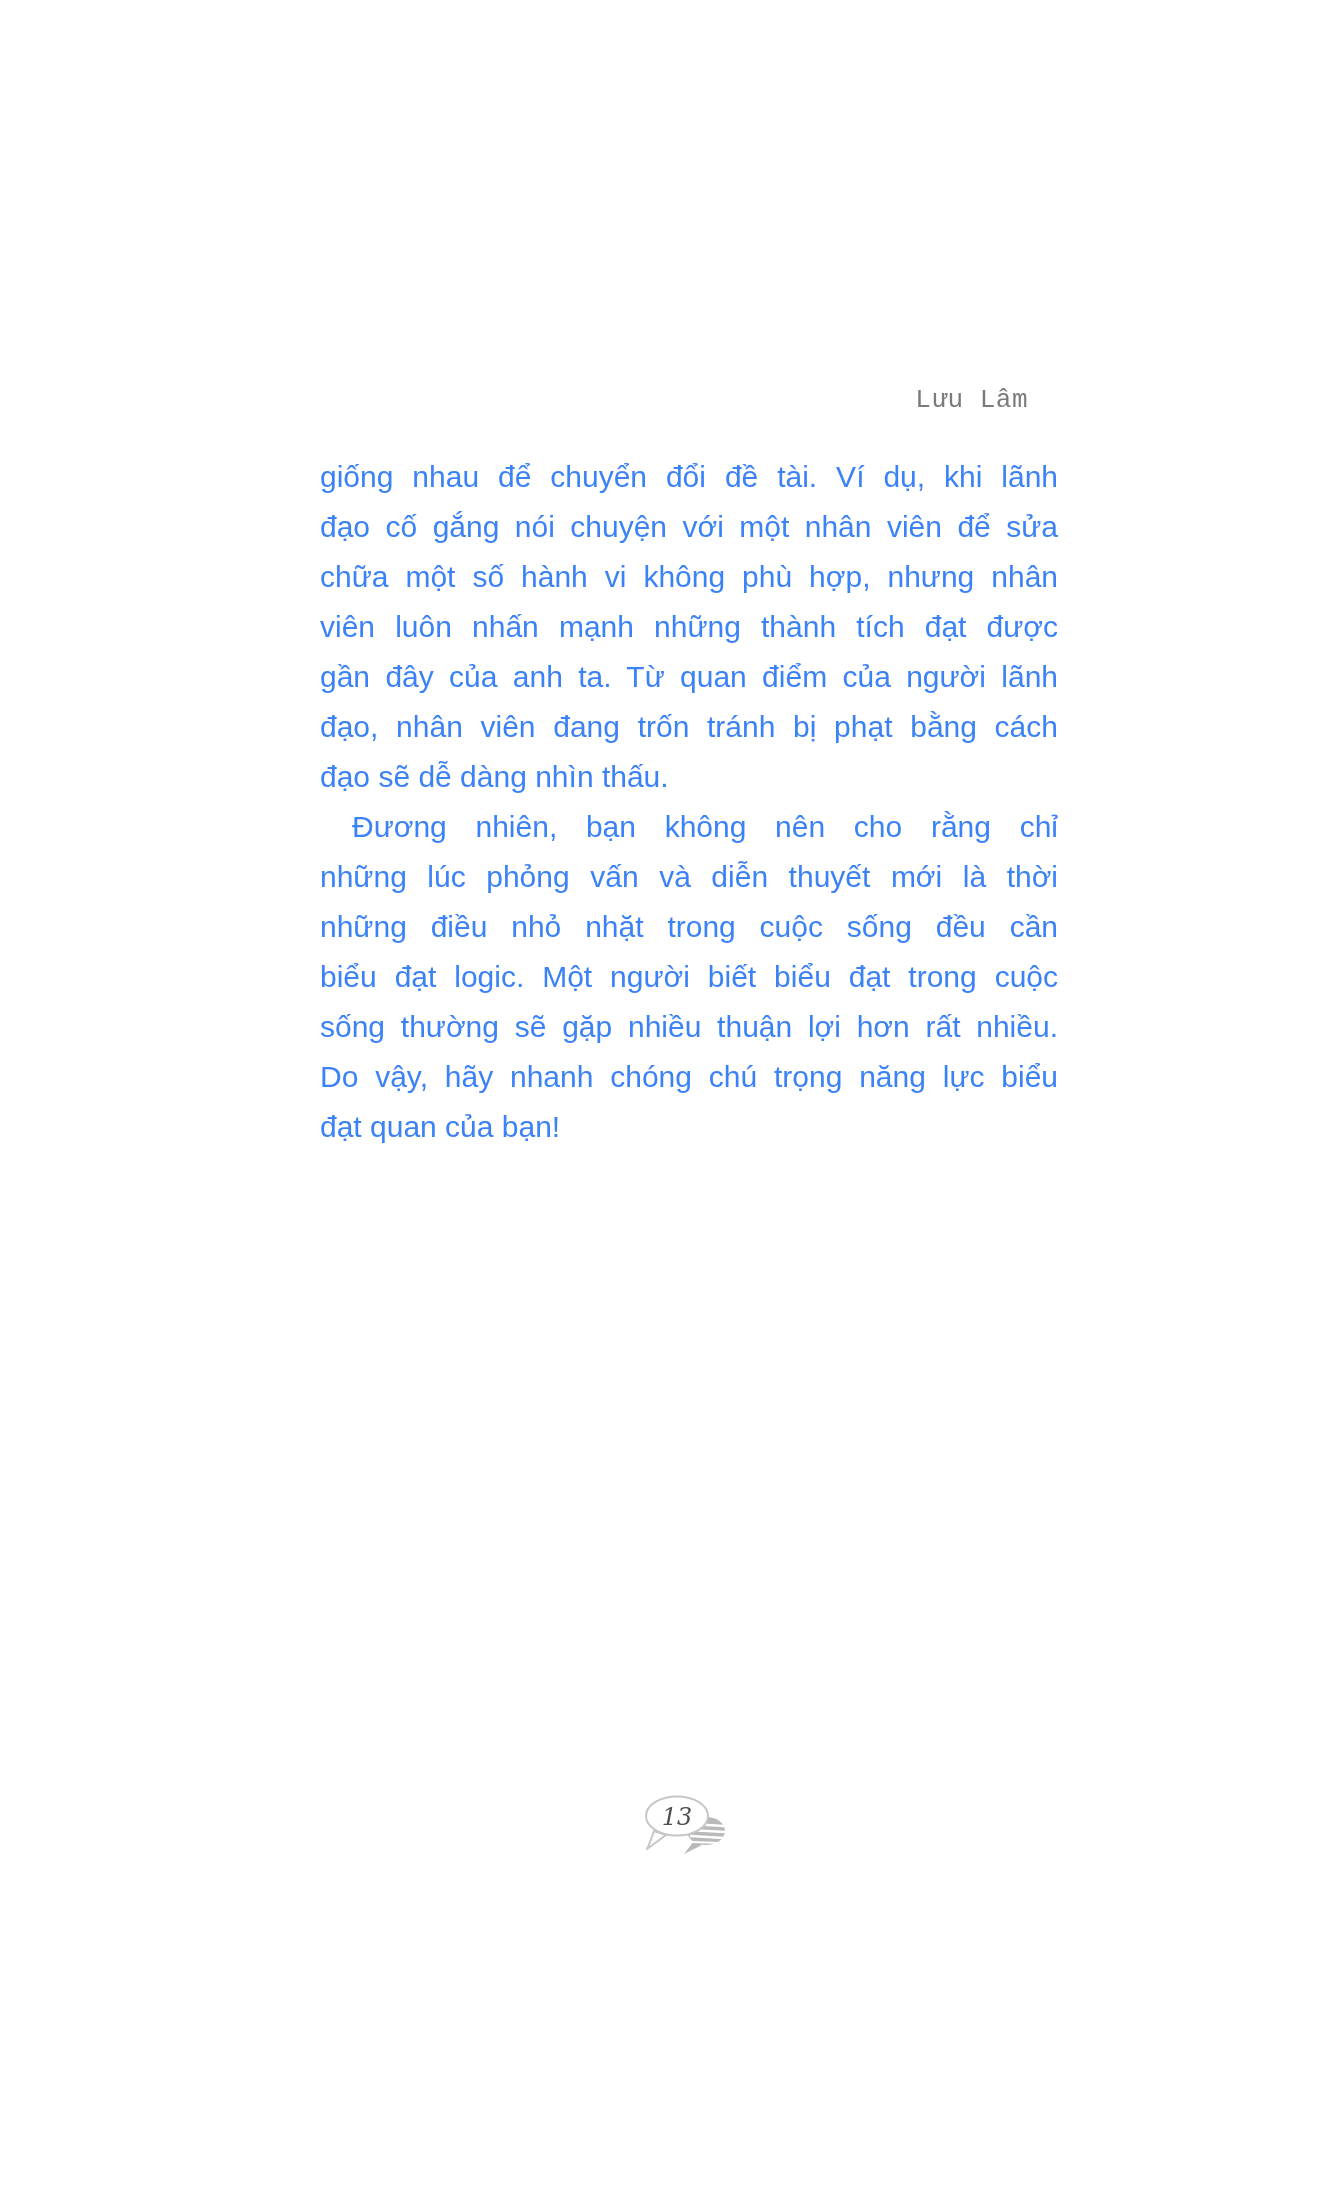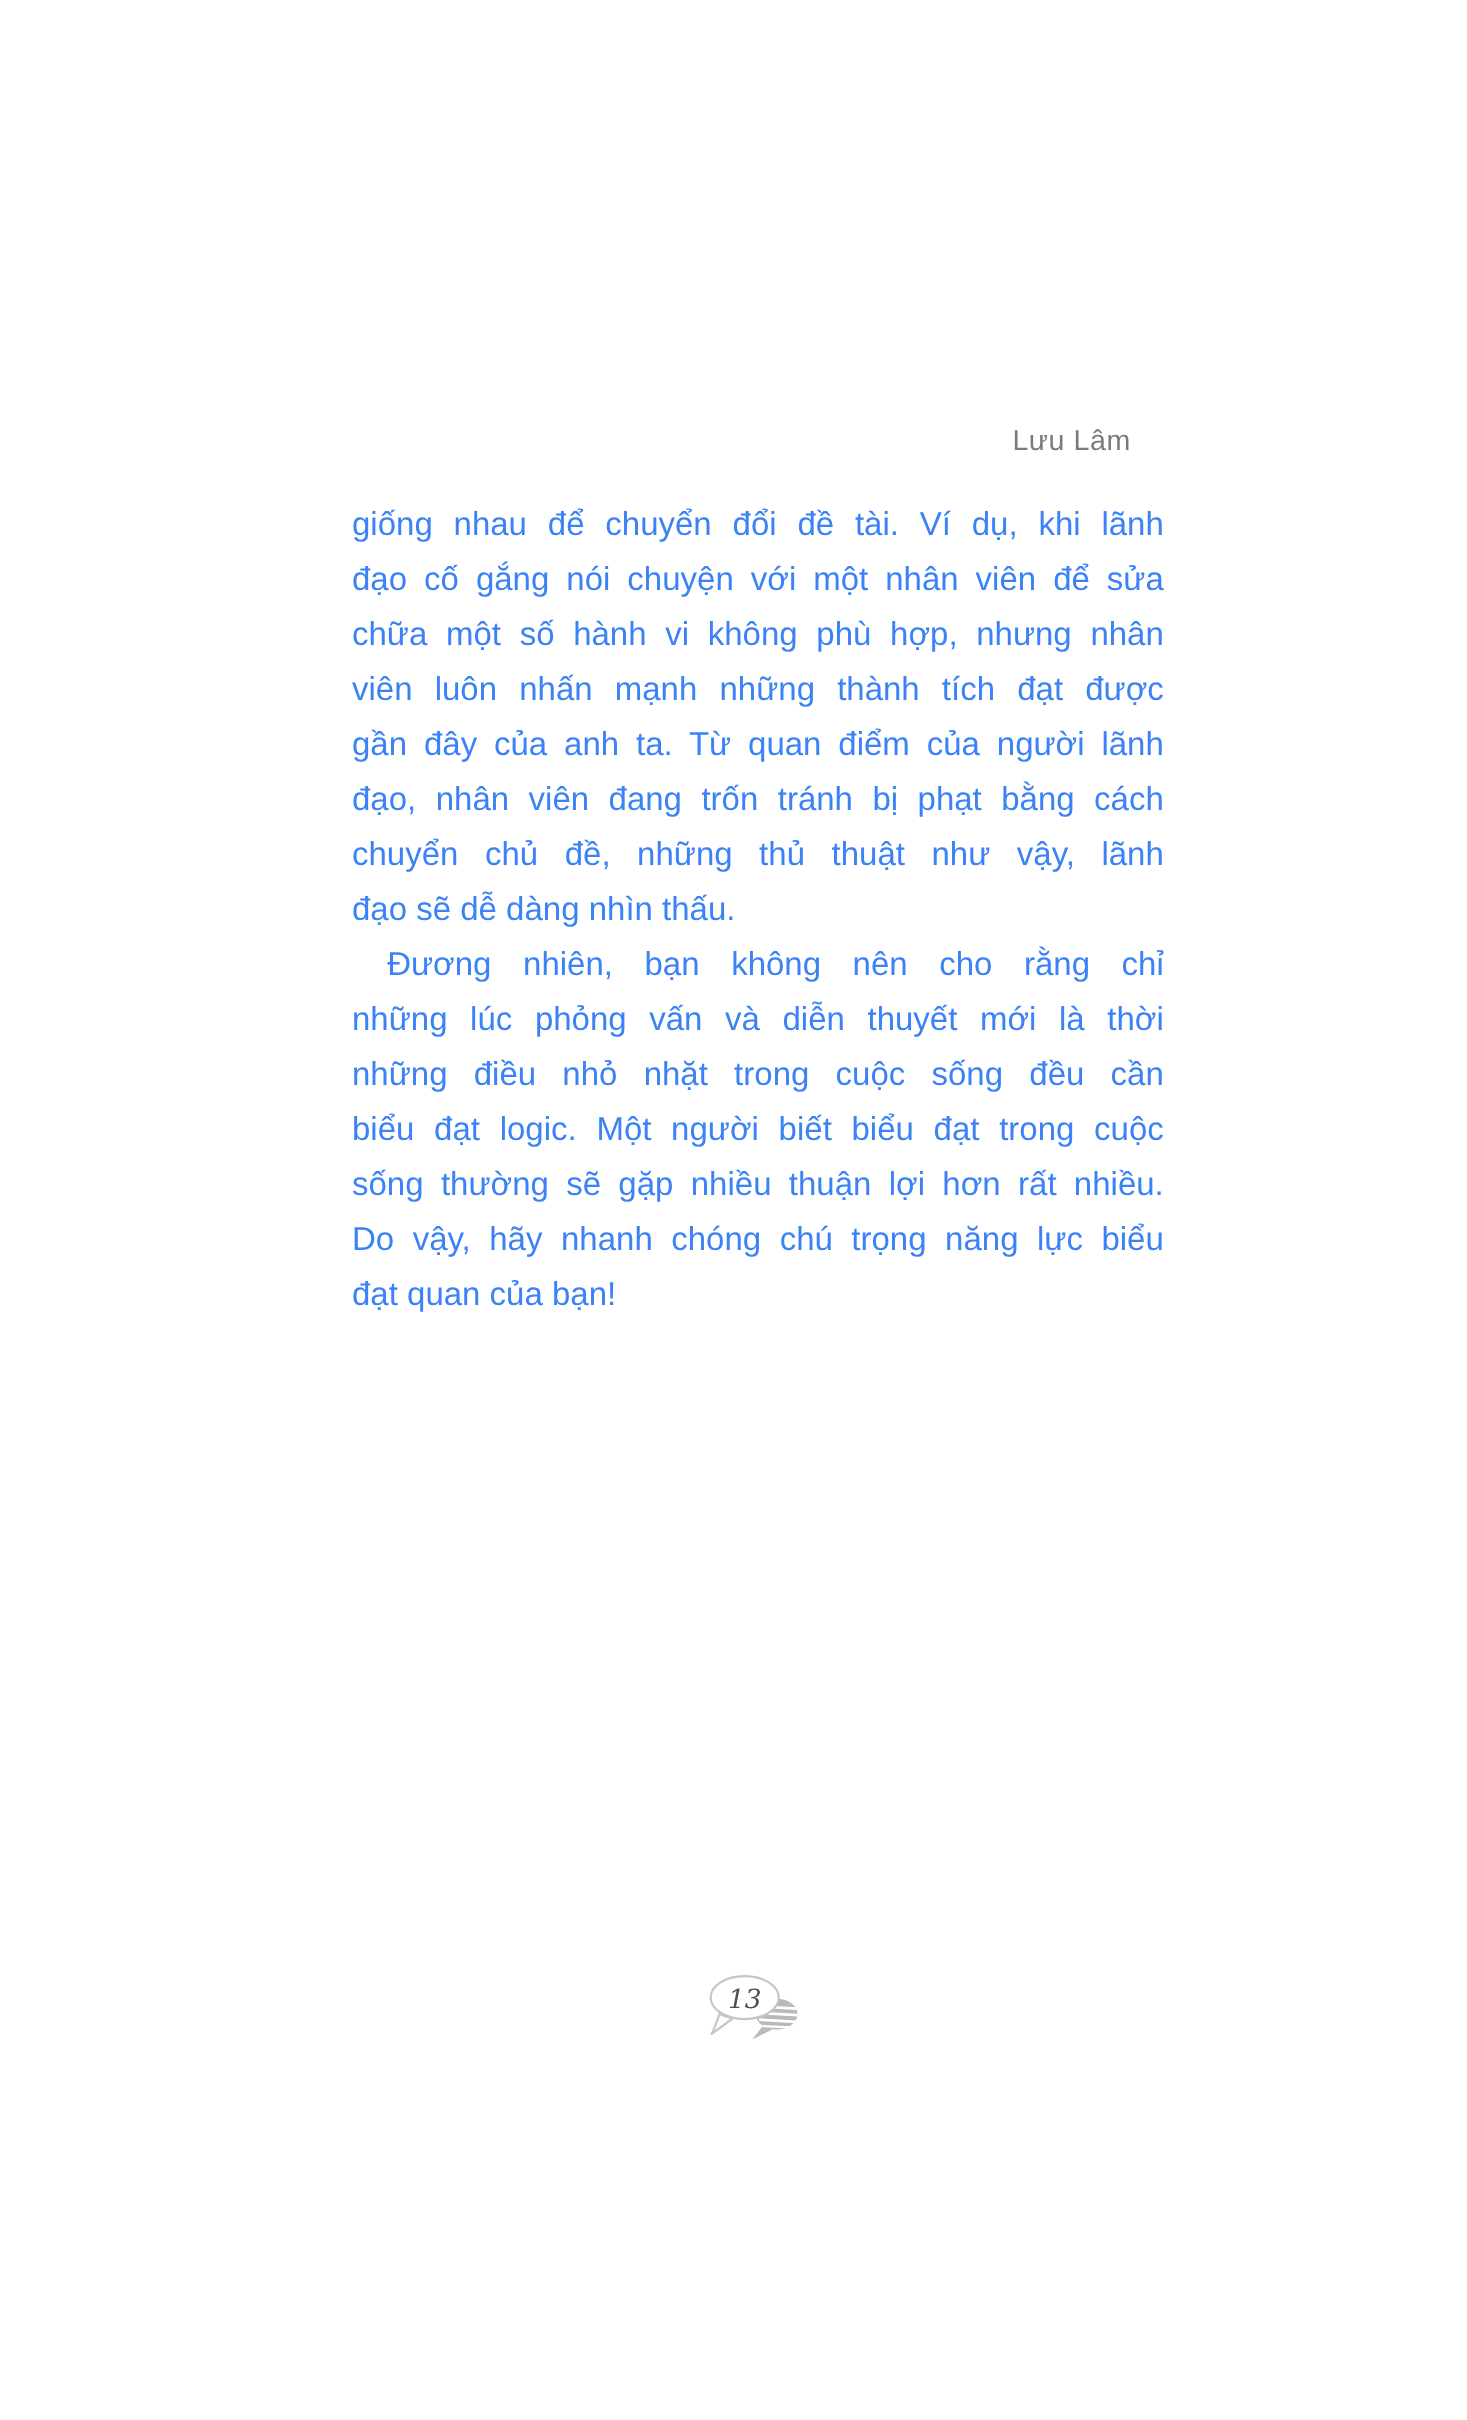--- a/index.html
+++ b/index.html
@@ -11,21 +11,21 @@
     position: relative;
     width: 1334px;
     height: 2200px;
     background: #ffffff;
     overflow: hidden;
   }
   .running-header {
     position: absolute;
     top: 385px;
     right: 306px;
-    font-family: Liberation Sans, sans-serif;
+    font-family: Liberation Mono, monospace;
     font-size: 26px;
     letter-spacing: 0.5px;
     color: #7b7b7b;
   }
   .text-block {
     position: absolute;
     left: 320px;
     top: 452px;
     width: 738px;
     font-family: Liberation Sans, sans-serif;
@@ -65,21 +65,20 @@
   <div class="running-header">Lưu Lâm</div>
 
   <div class="text-block" id="text-block">
       <div class="para">
         <div class="text-line">giống nhau để chuyển đổi đề tài. Ví dụ, khi lãnh</div>
         <div class="text-line">đạo cố gắng nói chuyện với một nhân viên để sửa</div>
         <div class="text-line">chữa một số hành vi không phù hợp, nhưng nhân</div>
         <div class="text-line">viên luôn nhấn mạnh những thành tích đạt được</div>
         <div class="text-line">gần đây của anh ta. Từ quan điểm của người lãnh</div>
         <div class="text-line">đạo, nhân viên đang trốn tránh bị phạt bằng cách</div>
-        <div class="text-line">chuyển chủ đề, những thủ thuật như vậy, lãnh</div>
         <div class="text-line last-line">đạo sẽ dễ dàng nhìn thấu.</div>
       </div>
       <div class="para">
         <div class="text-line indent-line">Đương nhiên, bạn không nên cho rằng chỉ</div>
         <div class="text-line">những lúc phỏng vấn và diễn thuyết mới là thời</div>
         <div class="text-line">những điều nhỏ nhặt trong cuộc sống đều cần</div>
         <div class="text-line">biểu đạt logic. Một người biết biểu đạt trong cuộc</div>
         <div class="text-line">sống thường sẽ gặp nhiều thuận lợi hơn rất nhiều.</div>
         <div class="text-line">Do vậy, hãy nhanh chóng chú trọng năng lực biểu</div>
         <div class="text-line last-line">đạt quan của bạn!</div>

